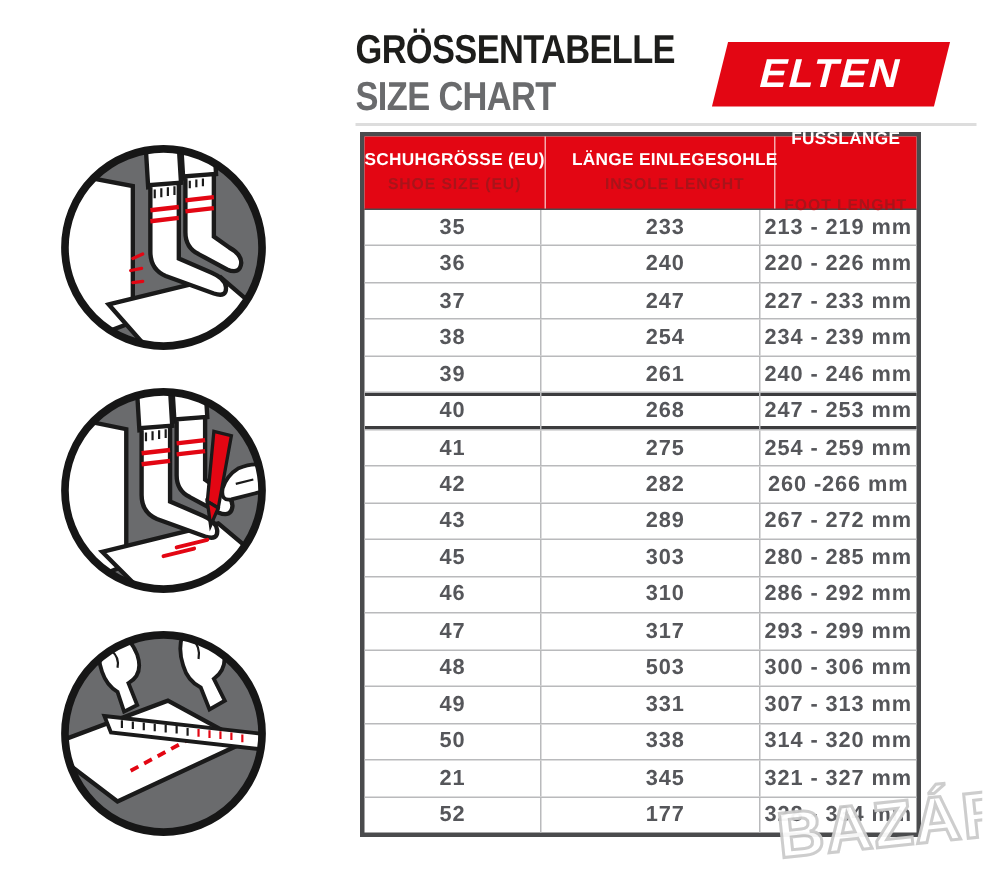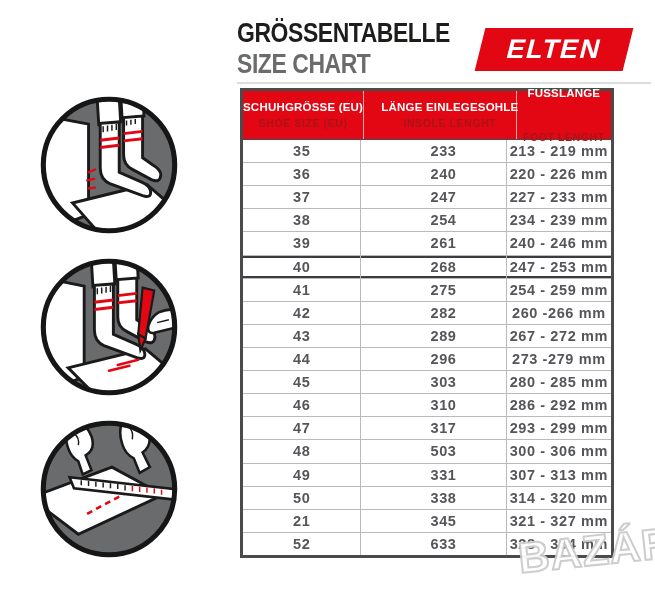--- a/index.html
+++ b/index.html
@@ -241,25 +241,20 @@
           <div class="td c0">42</div>
           <div class="td c1">282</div>
           <div class="td c2">260 -266 mm</div>
         </div>
         <div class="tr">
           <div class="td c0">43</div>
           <div class="td c1">289</div>
           <div class="td c2">267 - 272 mm</div>
         </div>
         <div class="tr">
-          <div class="td c0">44</div>
-          <div class="td c1">296</div>
-          <div class="td c2">273 -279 mm</div>
-        </div>
-        <div class="tr">
           <div class="td c0">45</div>
           <div class="td c1">303</div>
           <div class="td c2">280 - 285 mm</div>
         </div>
         <div class="tr">
           <div class="td c0">46</div>
           <div class="td c1">310</div>
           <div class="td c2">286 - 292 mm</div>
         </div>
         <div class="tr">
@@ -282,21 +277,21 @@
           <div class="td c1">338</div>
           <div class="td c2">314 - 320 mm</div>
         </div>
         <div class="tr">
           <div class="td c0">21</div>
           <div class="td c1">345</div>
           <div class="td c2">321 - 327 mm</div>
         </div>
         <div class="tr">
           <div class="td c0">52</div>
-          <div class="td c1">633</div>
+          <div class="td c1">177</div>
           <div class="td c2">328 - 334 mm</div>
         </div>
       </div>
   </div>
 
   <div class="watermark">BAZÁR</div>
 
 </div>
 
 </body></html>

